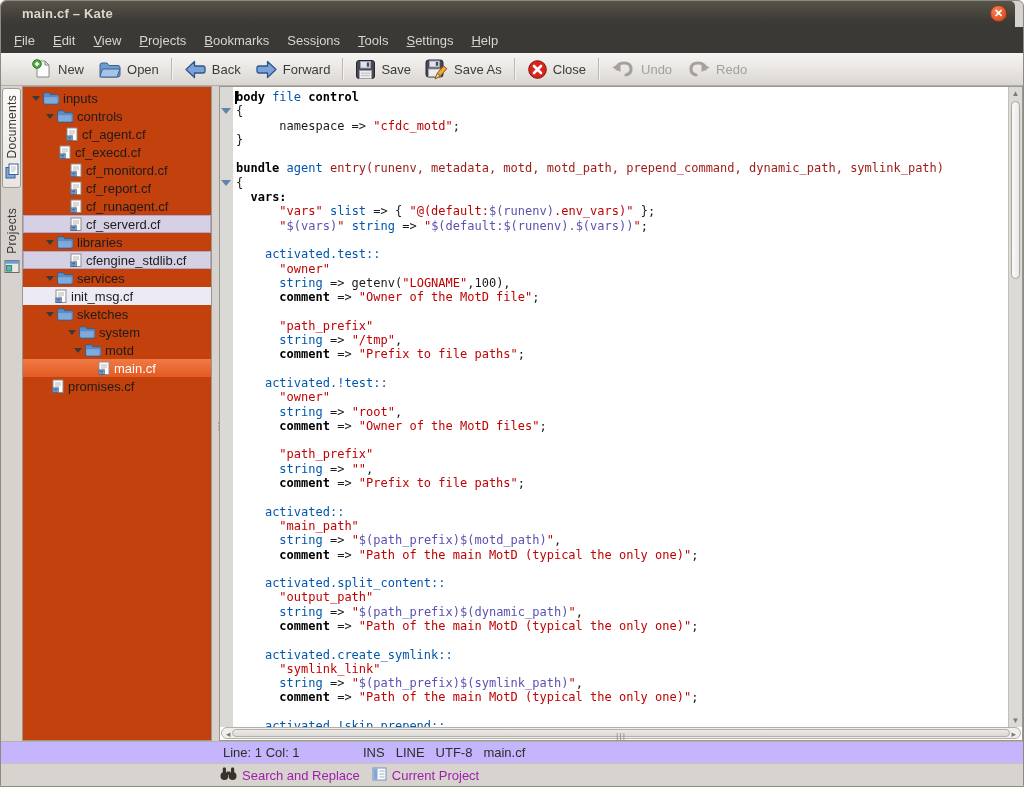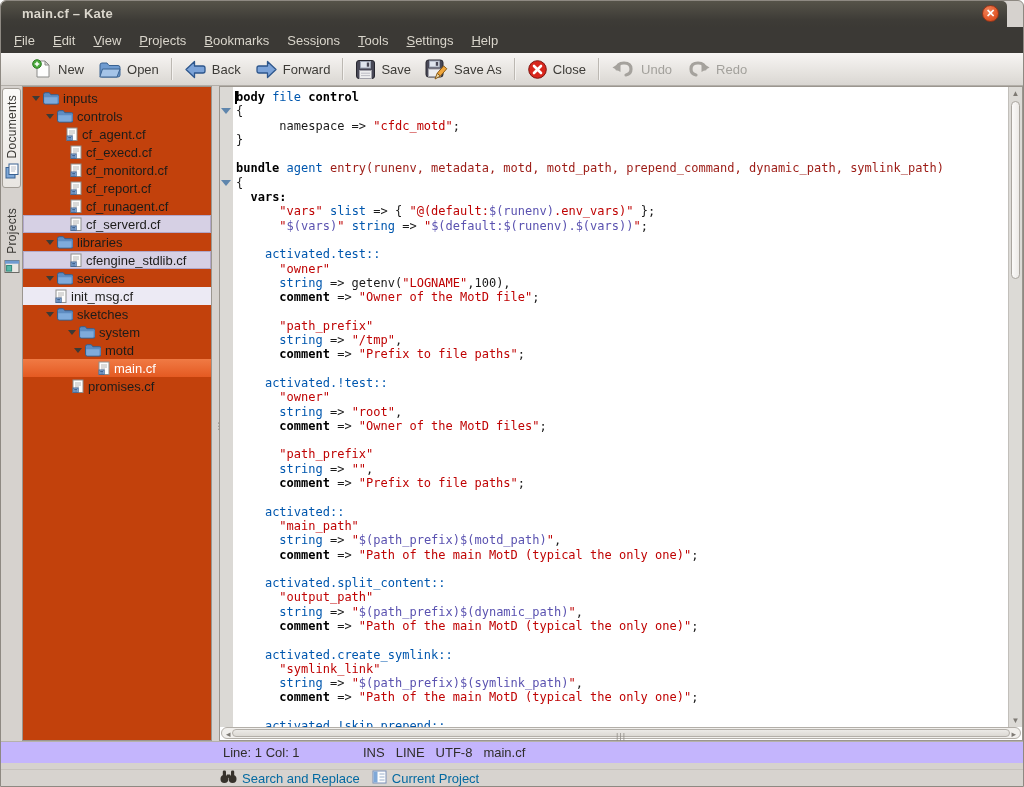--- a/index.html
+++ b/index.html
@@ -7,21 +7,21 @@
   body { font-family:"Liberation Sans", sans-serif; }
 
   #window {
     position:relative; width:1024px; height:787px;
     background:#d6d2ce; border:1px solid #8e8982;
     border-radius:6px 6px 0 0; overflow:hidden;
   }
 
   
   .titlebar {
-    position:absolute; top:0; left:0; right:16px; height:32px;
+    position:absolute; top:0; left:0; right:8px; height:32px;
     background:linear-gradient(#565349,#3e3c37 60%,#393733);
     border-bottom:1px solid #2b2925; border-radius:5px 5px 0 0;
   }
   .titlebar .title {
     position:absolute; left:21px; top:5px;
     color:#dbd7cd; font-size:13px; font-weight:bold; letter-spacing:.2px;
   }
   .win-close {
     position:absolute; right:8px; top:4px; width:17px; height:17px;
     border-radius:50%; background:radial-gradient(circle at 35% 30%, #f0835a, #e4592a 60%, #c44317);
@@ -135,23 +135,23 @@
     position:absolute; left:0; right:0; bottom:23px; height:22px;
     background:#c4b5fd; border-top:1px solid #b5b1ab;
     display:flex; align-items:center; font-size:13px; color:#2f2d2a;
     padding-left:222px;
   }
   .statusbar .cursorpos { width:140px; }
   .statusbar .sitem { margin-right:11px; }
 
   
   .bottombar {
-    position:absolute; left:0; right:0; bottom:0; height:17px;
+    position:absolute; left:0; right:0; bottom:0; height:23px;
     background:#d7d3cf; border-top:1px solid #c7c3bd;
-    display:flex; align-items:center; padding-left:219px; font-size:13px; color:#0369a1;
+    display:flex; align-items:center; padding-left:219px; font-size:13px; color:#a21caf;
   }
   .bb-btn { display:flex; align-items:center; gap:5px; margin-right:12px; cursor:default; }
 </style>
 </head>
 <body>
 
 <div id="window">
 
   <div class="titlebar">
     <span class="title">main.cf – Kate</span>
@@ -314,66 +314,66 @@
           <span class="ticon">
             <svg width="12" height="15" viewBox="0 0 12 15">
               <rect x="1" y="1" width="10" height="12.5" fill="#fdfdfd" stroke="#8f8f8d"></rect>
               <path d="M3 4h6M3 6h6M3 8h4" stroke="#aeaeac" stroke-width="0.9"></path>
               <rect x="1" y="9" width="5.2" height="4.5" fill="#8fb6e4" stroke="#4a6b96"></rect>
               <path d="M2.2 10.5h2.8M2.2 12h2.8" stroke="#2f4f78" stroke-width="0.8"></path>
             </svg>
           </span>
           <span>cf_agent.cf</span>
         </div>
+        <div class="trow" style="padding-left: 25px;">
+          <span class="exp"></span>
+          <span class="ticon">
+            <svg width="12" height="15" viewBox="0 0 12 15">
+              <rect x="1" y="1" width="10" height="12.5" fill="#fdfdfd" stroke="#8f8f8d"></rect>
+              <path d="M3 4h6M3 6h6M3 8h4" stroke="#aeaeac" stroke-width="0.9"></path>
+              <rect x="1" y="9" width="5.2" height="4.5" fill="#8fb6e4" stroke="#4a6b96"></rect>
+              <path d="M2.2 10.5h2.8M2.2 12h2.8" stroke="#2f4f78" stroke-width="0.8"></path>
+            </svg>
+          </span>
+          <span>cf_execd.cf</span>
+        </div>
         <div class="trow" style="padding-left: 36px;">
           <span class="exp"></span>
           <span class="ticon">
             <svg width="12" height="15" viewBox="0 0 12 15">
               <rect x="1" y="1" width="10" height="12.5" fill="#fdfdfd" stroke="#8f8f8d"></rect>
               <path d="M3 4h6M3 6h6M3 8h4" stroke="#aeaeac" stroke-width="0.9"></path>
               <rect x="1" y="9" width="5.2" height="4.5" fill="#8fb6e4" stroke="#4a6b96"></rect>
               <path d="M2.2 10.5h2.8M2.2 12h2.8" stroke="#2f4f78" stroke-width="0.8"></path>
             </svg>
           </span>
-          <span>cf_execd.cf</span>
+          <span>cf_monitord.cf</span>
         </div>
         <div class="trow" style="padding-left: 36px;">
           <span class="exp"></span>
           <span class="ticon">
             <svg width="12" height="15" viewBox="0 0 12 15">
               <rect x="1" y="1" width="10" height="12.5" fill="#fdfdfd" stroke="#8f8f8d"></rect>
               <path d="M3 4h6M3 6h6M3 8h4" stroke="#aeaeac" stroke-width="0.9"></path>
               <rect x="1" y="9" width="5.2" height="4.5" fill="#8fb6e4" stroke="#4a6b96"></rect>
               <path d="M2.2 10.5h2.8M2.2 12h2.8" stroke="#2f4f78" stroke-width="0.8"></path>
             </svg>
           </span>
-          <span>cf_monitord.cf</span>
+          <span>cf_report.cf</span>
         </div>
         <div class="trow" style="padding-left: 36px;">
           <span class="exp"></span>
           <span class="ticon">
             <svg width="12" height="15" viewBox="0 0 12 15">
               <rect x="1" y="1" width="10" height="12.5" fill="#fdfdfd" stroke="#8f8f8d"></rect>
               <path d="M3 4h6M3 6h6M3 8h4" stroke="#aeaeac" stroke-width="0.9"></path>
               <rect x="1" y="9" width="5.2" height="4.5" fill="#8fb6e4" stroke="#4a6b96"></rect>
               <path d="M2.2 10.5h2.8M2.2 12h2.8" stroke="#2f4f78" stroke-width="0.8"></path>
             </svg>
           </span>
-          <span>cf_report.cf</span>
-        </div>
-        <div class="trow" style="padding-left: 36px;">
-          <span class="exp"></span>
-          <span class="ticon">
-            <svg width="12" height="15" viewBox="0 0 12 15">
-              <rect x="1" y="1" width="10" height="12.5" fill="#fdfdfd" stroke="#8f8f8d"></rect>
-              <path d="M3 4h6M3 6h6M3 8h4" stroke="#aeaeac" stroke-width="0.9"></path>
-              <rect x="1" y="9" width="5.2" height="4.5" fill="#8fb6e4" stroke="#4a6b96"></rect>
-              <path d="M2.2 10.5h2.8M2.2 12h2.8" stroke="#2f4f78" stroke-width="0.8"></path>
-            </svg>
-          </span>
           <span>cf_runagent.cf</span>
         </div>
         <div class="trow sel-open" style="padding-left: 36px;">
           <span class="exp"></span>
           <span class="ticon">
             <svg width="12" height="15" viewBox="0 0 12 15">
               <rect x="1" y="1" width="10" height="12.5" fill="#fdfdfd" stroke="#8f8f8d"></rect>
               <path d="M3 4h6M3 6h6M3 8h4" stroke="#aeaeac" stroke-width="0.9"></path>
               <rect x="1" y="9" width="5.2" height="4.5" fill="#8fb6e4" stroke="#4a6b96"></rect>
               <path d="M2.2 10.5h2.8M2.2 12h2.8" stroke="#2f4f78" stroke-width="0.8"></path>
@@ -470,21 +470,21 @@
           <span class="ticon">
             <svg width="12" height="15" viewBox="0 0 12 15">
               <rect x="1" y="1" width="10" height="12.5" fill="#fdfdfd" stroke="#8f8f8d"></rect>
               <path d="M3 4h6M3 6h6M3 8h4" stroke="#aeaeac" stroke-width="0.9"></path>
               <rect x="1" y="9" width="5.2" height="4.5" fill="#8fb6e4" stroke="#4a6b96"></rect>
               <path d="M2.2 10.5h2.8M2.2 12h2.8" stroke="#2f4f78" stroke-width="0.8"></path>
             </svg>
           </span>
           <span>main.cf</span>
         </div>
-        <div class="trow" style="padding-left: 38px;">
+        <div class="trow" style="padding-left: 18px;">
           <span class="exp"></span>
           <span class="ticon">
             <svg width="12" height="15" viewBox="0 0 12 15">
               <rect x="1" y="1" width="10" height="12.5" fill="#fdfdfd" stroke="#8f8f8d"></rect>
               <path d="M3 4h6M3 6h6M3 8h4" stroke="#aeaeac" stroke-width="0.9"></path>
               <rect x="1" y="9" width="5.2" height="4.5" fill="#8fb6e4" stroke="#4a6b96"></rect>
               <path d="M2.2 10.5h2.8M2.2 12h2.8" stroke="#2f4f78" stroke-width="0.8"></path>
             </svg>
           </span>
           <span>promises.cf</span>

